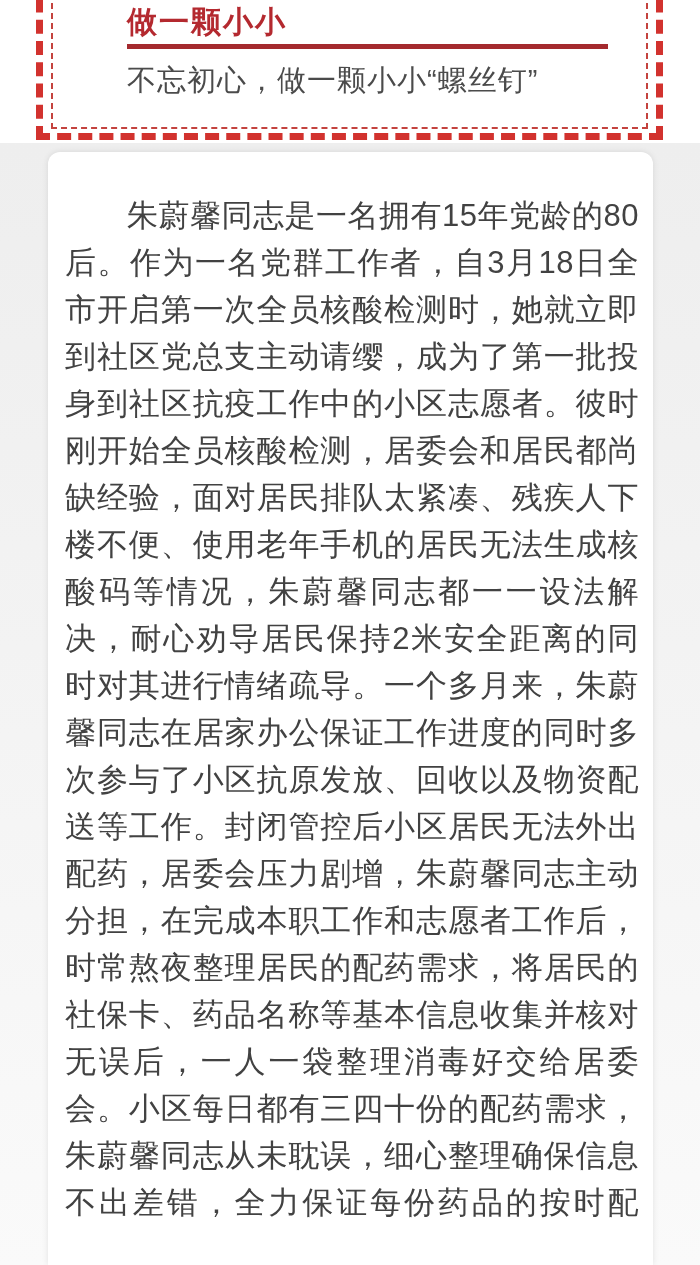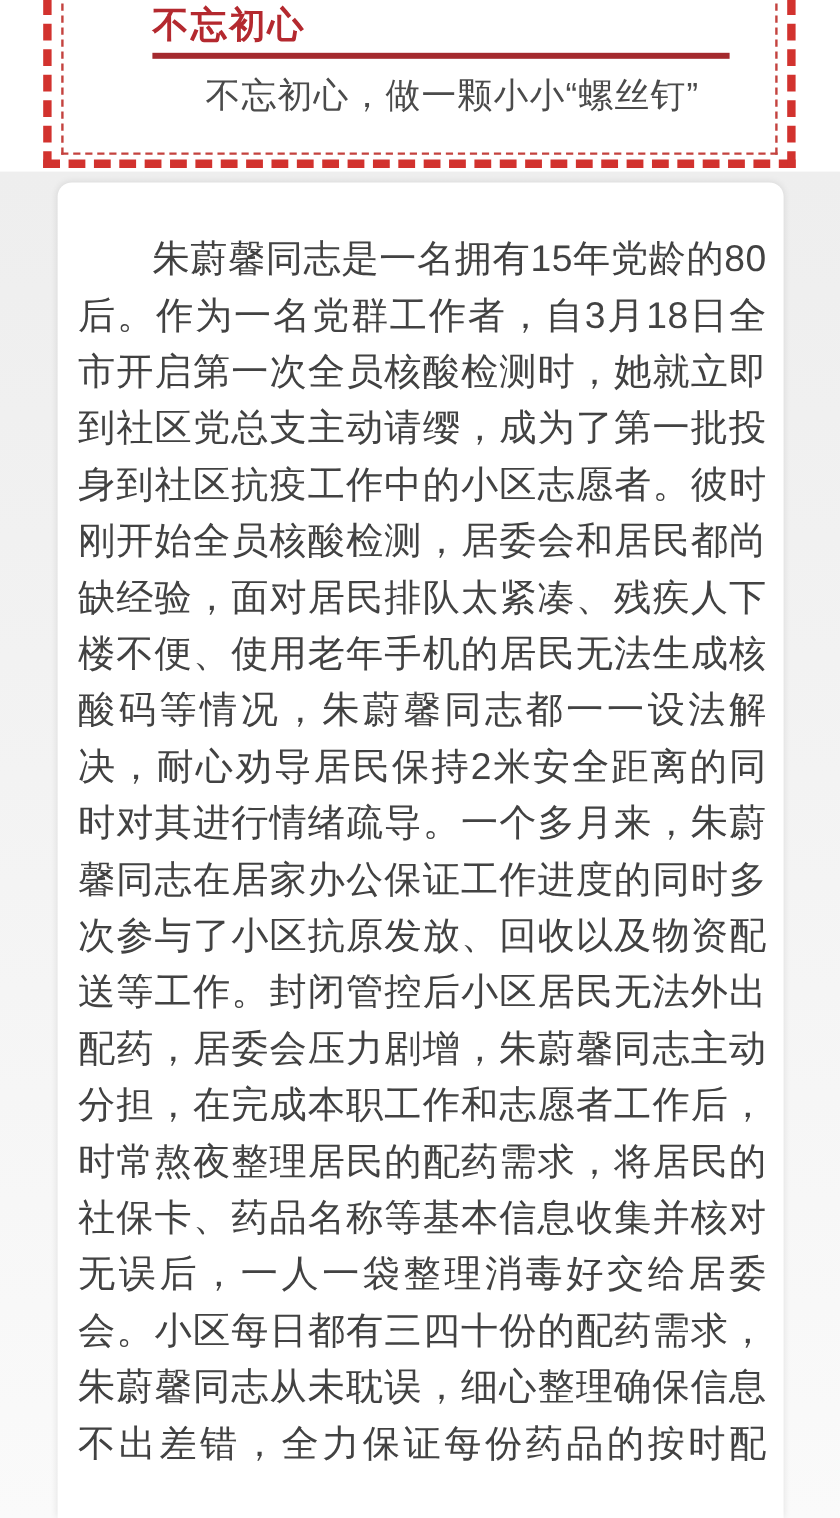--- a/index.html
+++ b/index.html
@@ -52,21 +52,20 @@
     margin-top: 4px;
     background: #A42A2E;
   }
   .slogan {
     margin-top: 11px;
     font-size: 29px;
     line-height: 40px;
     color: #4B4B4B;
     letter-spacing: 1px;
     white-space: nowrap;
-    text-align: center;
   }
 
   
   .article-card {
     position: absolute;
     left: 48px; top: 152px;
     width: 605px; height: 1113px;
     background: #FFFFFF;
     border-radius: 12px 12px 0 0;
     box-shadow: 0 0 6px rgba(0,0,0,0.10);
@@ -85,21 +84,21 @@
   }
 </style>
 </head>
 <body>
 
 <div class="gray-area"></div>
 
 <div class="outer-dash">
   <div class="inner-dash"></div>
   <div class="header-content">
-    <div class="department-title">不忘初心</div>
+    <div class="department-title">做一颗小小</div>
     <div class="title-rule"></div>
     <div class="slogan">不忘初心，做一颗小小“螺丝钉”</div>
   </div>
 </div>
 
 <div class="article-card">
   <p class="article-paragraph">朱蔚馨同志是一名拥有15年党龄的80后。作为一名党群工作者，自3月18日全市开启第一次全员核酸检测时，她就立即到社区党总支主动请缨，成为了第一批投身到社区抗疫工作中的小区志愿者。彼时刚开始全员核酸检测，居委会和居民都尚缺经验，面对居民排队太紧凑、残疾人下楼不便、使用老年手机的居民无法生成核酸码等情况，朱蔚馨同志都一一设法解决，耐心劝导居民保持2米安全距离的同时对其进行情绪疏导。一个多月来，朱蔚馨同志在居家办公保证工作进度的同时多次参与了小区抗原发放、回收以及物资配送等工作。封闭管控后小区居民无法外出配药，居委会压力剧增，朱蔚馨同志主动分担，在完成本职工作和志愿者工作后，时常熬夜整理居民的配药需求，将居民的社保卡、药品名称等基本信息收集并核对无误后，一人一袋整理消毒好交给居委会。小区每日都有三四十份的配药需求，朱蔚馨同志从未耽误，细心整理确保信息不出差错，全力保证每份药品的按时配送，让居民们感到放心、暖心。</p>
 </div>
 
 </body></html>

